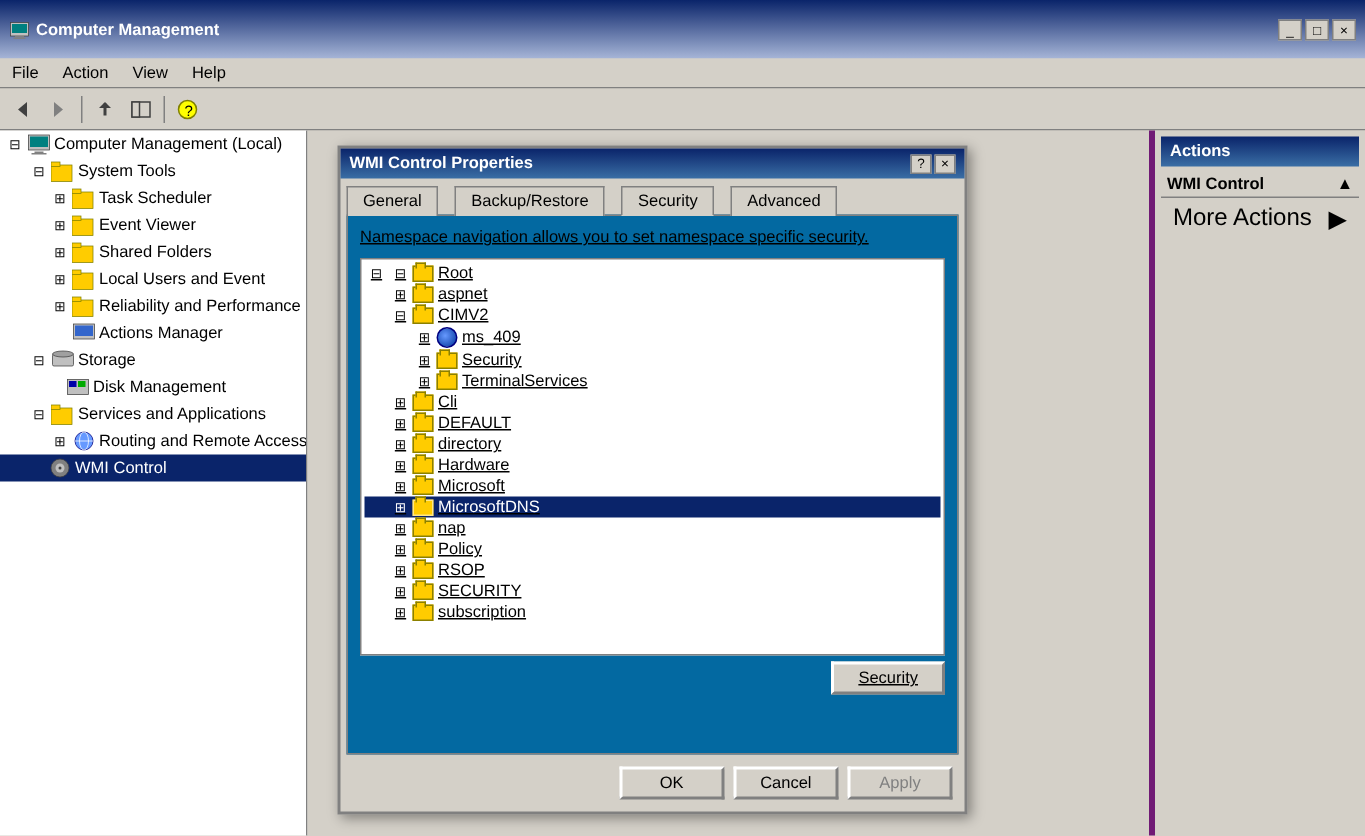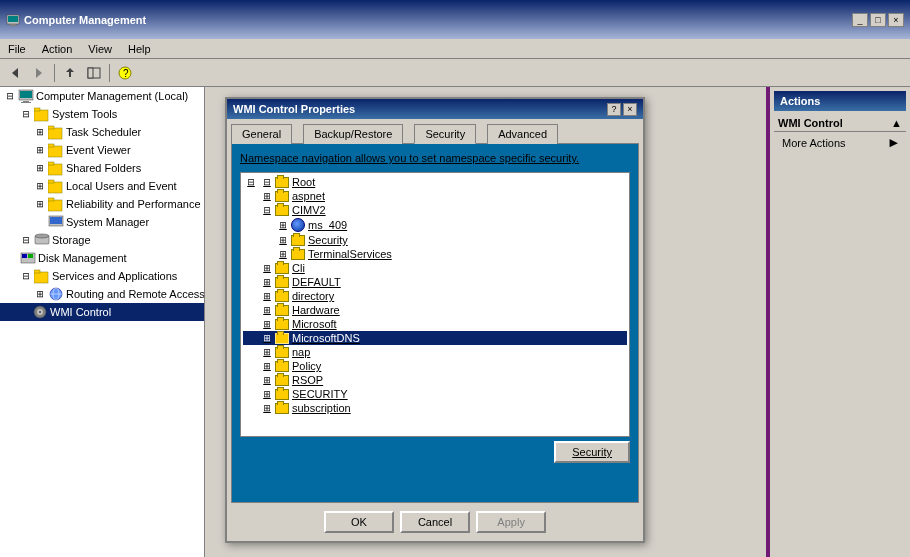--- a/index.html
+++ b/index.html
@@ -165,21 +165,21 @@
     .actions-section-header {
       background: #d4d0c8;
       padding: 2px 4px;
       font-weight: bold;
       font-size: 11px;
       border-bottom: 1px solid #808080;
       margin-bottom: 2px;
     }
     .actions-item {
       padding: 2px 8px;
-      font-size: 11px;
+      font-size: 16px;
       cursor: pointer;
       display: flex;
       justify-content: space-between;
       align-items: center;
     }
     .dialog {
       position: absolute;
       top: 10px;
       left: 20px;
       width: 420px;
@@ -307,21 +307,21 @@
       height: 14px;
       background: radial-gradient(circle at 40% 40%, #6699ff, #003399);
       border-radius: 50%;
       margin-right: 3px;
       flex-shrink: 0;
       border: 1px solid #000080;
     }
 
     .dialog-buttons {
       display: flex;
-      justify-content: center;
+      justify-content: flex-end;
       gap: 6px;
       padding: 4px 8px 8px;
     }
     .dialog-action-btn {
       padding: 3px 16px;
       background: #d4d0c8;
       border: 2px solid;
       border-color: #ffffff #808080 #808080 #ffffff;
       font-size: 11px;
       cursor: pointer;
@@ -481,33 +481,33 @@
         <rect x="0" y="4" width="14" height="11" fill="#ffcc00" stroke="#808000" stroke-width="0.5"></rect>
         <rect x="0" y="2" width="6" height="3" fill="#ffcc00" stroke="#808000" stroke-width="0.5"></rect>
       </svg>
       <span>Reliability and Performance</span>
     </div>
     <div class="tree-item" style="padding-left:48px">
       <svg width="16" height="16" viewBox="0 0 16 16" class="tree-icon">
         <rect x="1" y="2" width="14" height="10" fill="#c0c0c0" stroke="#404040" stroke-width="0.5"></rect>
         <rect x="2" y="3" width="12" height="7" fill="#3366cc"></rect>
       </svg>
-      <span>System Manager</span>
+      <span>Actions Manager</span>
     </div>
 
     <div class="tree-item">
       <span style="width:16px;display:inline-block"></span>
       <span class="tree-expand">⊟</span>
       <svg width="16" height="16" viewBox="0 0 16 16" class="tree-icon">
         <rect x="1" y="4" width="14" height="8" fill="#c0c0c0" stroke="#404040" stroke-width="0.5" rx="1"></rect>
         <ellipse cx="8" cy="4" rx="7" ry="2" fill="#a0a0a0" stroke="#404040" stroke-width="0.5"></ellipse>
       </svg>
       <span>Storage</span>
     </div>
-    <div class="tree-item" style="padding-left:20px">
+    <div class="tree-item" style="padding-left:44px">
       <svg width="16" height="16" viewBox="0 0 16 16" class="tree-icon">
         <rect x="1" y="3" width="14" height="10" fill="#c0c0c0" stroke="#404040" stroke-width="0.5"></rect>
         <rect x="2" y="4" width="5" height="4" fill="#0000aa"></rect>
         <rect x="8" y="4" width="5" height="4" fill="#00aa00"></rect>
       </svg>
       <span>Disk Management</span>
     </div>
 
     <div class="tree-item">
       <span style="width:16px;display:inline-block"></span>

